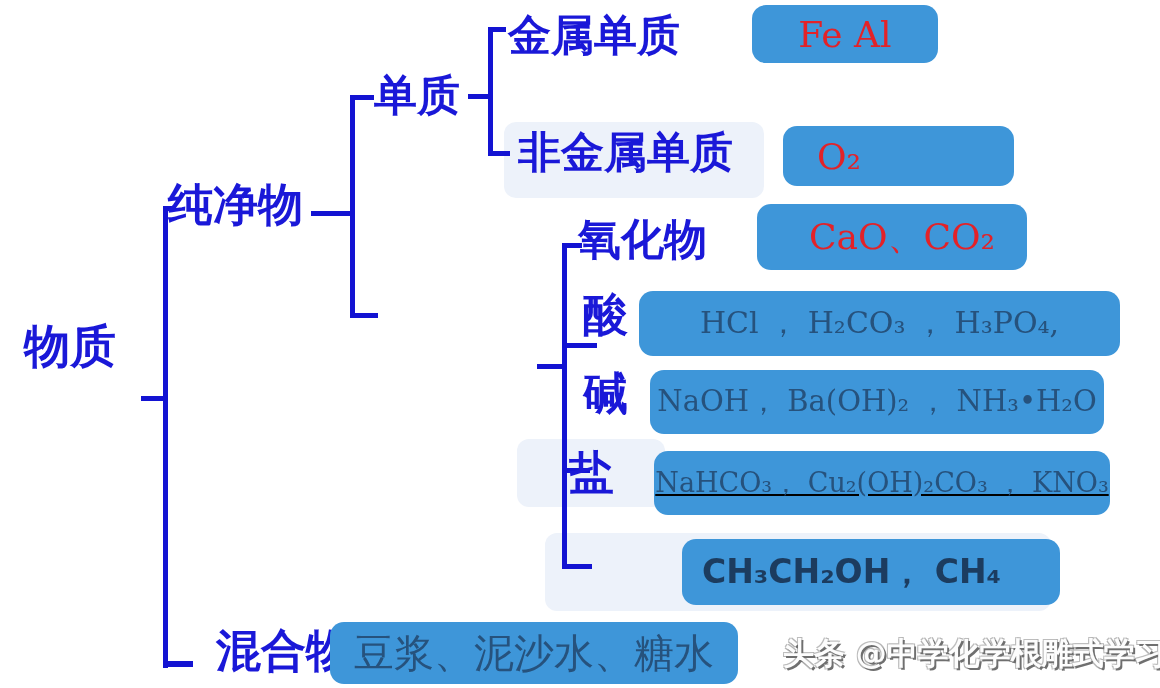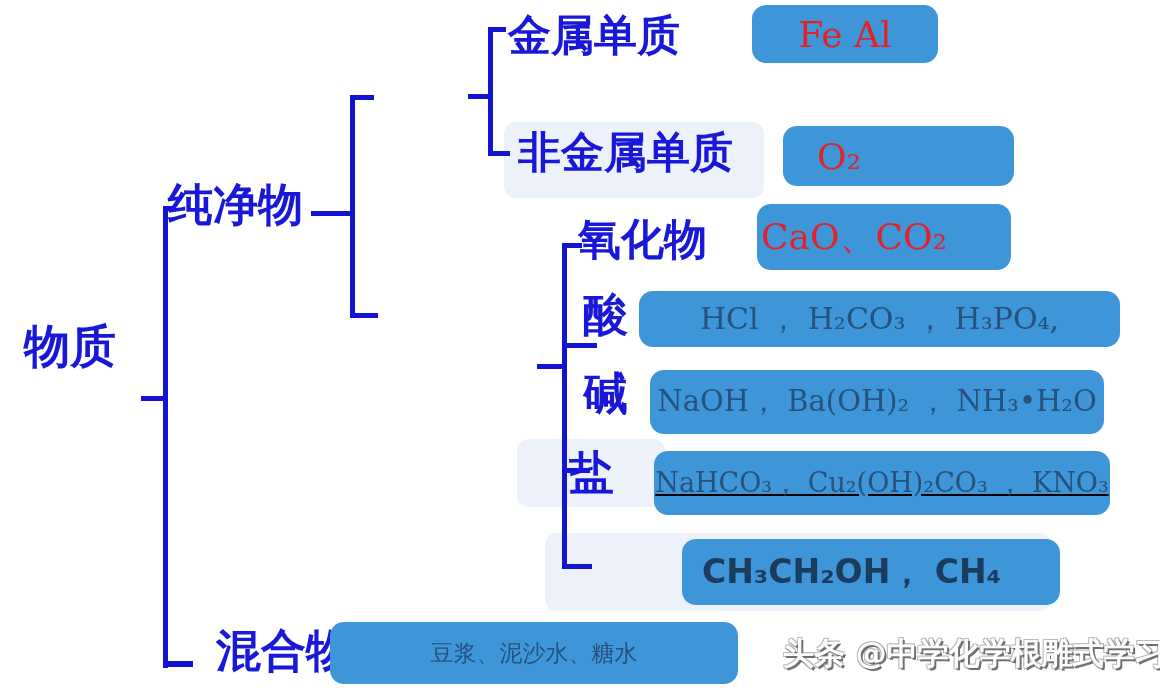--- a/index.html
+++ b/index.html
@@ -63,54 +63,55 @@
   <div class="ln" style="left:537px;top:364px;width:28px;height:5px;"></div>
   <div class="ln" style="left:562px;top:243px;width:5px;height:326px;"></div>
   <div class="ln" style="left:562px;top:243px;width:20px;height:5px;"></div>
   <div class="ln" style="left:562px;top:343px;width:35px;height:5px;"></div>
   <div class="ln" style="left:562px;top:468px;width:28px;height:5px;"></div>
   <div class="ln" style="left:562px;top:564px;width:30px;height:5px;"></div>
 
   <div class="lbl" style="left:24px;top:322px;font-size:46px;">物质</div>
   <div class="lbl" style="left:168px;top:181px;font-size:45px;">纯净物</div>
   <div class="lbl" style="left:192px;top:627px;font-size:45px;margin-left:24px;">混合物</div>
+  <div class="lbl" style="left:374px;top:72px;font-size:43px;">单质</div>
   <div class="lbl" style="left:508px;top:12px;font-size:43px;">金属单质</div>
   <div class="lbl" style="left:518px;top:129px;font-size:43px;">非金属单质</div>
   <div class="lbl" style="left:578px;top:216px;font-size:43px;">氧化物</div>
   <div class="lbl" style="left:583px;top:291px;font-size:45px;">酸</div>
   <div class="lbl" style="left:583px;top:370px;font-size:45px;">碱</div>
   <div class="lbl" style="left:569px;top:449px;font-size:45px;">盐</div>
 
   <div class="box center" style="left:752px;top:5px;width:186px;height:58px;">
     <span class="red" style="font-size:36px;">Fe Al</span>
   </div>
 
   <div class="box" style="left:783px;top:126px;width:197px;height:60px;padding-left:34px;text-align:right;">
     <span class="red" style="font-size:36px;">O₂</span>
   </div>
 
-  <div class="box" style="left:757px;top:204px;width:250px;height:66px;padding-left:4px;">
+  <div class="box" style="left:757px;top:204px;width:250px;height:66px;padding-left:20px;justify-content:center;">
     <span class="red" style="font-size:36px;">CaO、CO₂</span>
   </div>
 
-  <div class="box center" style="left:639px;top:291px;width:481px;height:56px;">
+  <div class="box center" style="left:639px;top:291px;width:481px;height:65px;">
     <span class="navy" style="font-size:30px;">HCl ， H₂CO₃ ， H₃PO₄,</span>
   </div>
 
   <div class="box center" style="left:650px;top:370px;width:454px;height:64px;">
     <span class="navy" style="font-size:29px;">NaOH， Ba(OH)₂ ，  NH₃•H₂O</span>
   </div>
 
   <div class="box center" style="left:654px;top:451px;width:456px;height:64px;text-decoration:underline;">
     <span class="navy" style="font-size:27px;">NaHCO₃，  Cu₂(OH)₂CO₃ ，  KNO₃</span>
   </div>
 
   <div class="box" style="left:682px;top:539px;width:358px;height:66px;padding-left:20px;border-radius:14px;">
     <span class="boldnavy" style="font-size:33px;">CH₃CH₂OH，  CH₄</span>
   </div>
 
   <div class="box center" style="left:330px;top:622px;width:408px;height:62px;">
-    <span class="navy" style="font-size:23px;font-family:'Liberation Serif','DejaVu Serif',serif;">豆浆、泥沙水、糖水</span>
+    <span class="navy" style="font-size:40px;font-family:'Liberation Serif','DejaVu Serif',serif;">豆浆、泥沙水、糖水</span>
   </div>
 
   <div class="watermark">头条 @中学化学根雕式学习</div>
 
 </div>
 
 </body></html>

